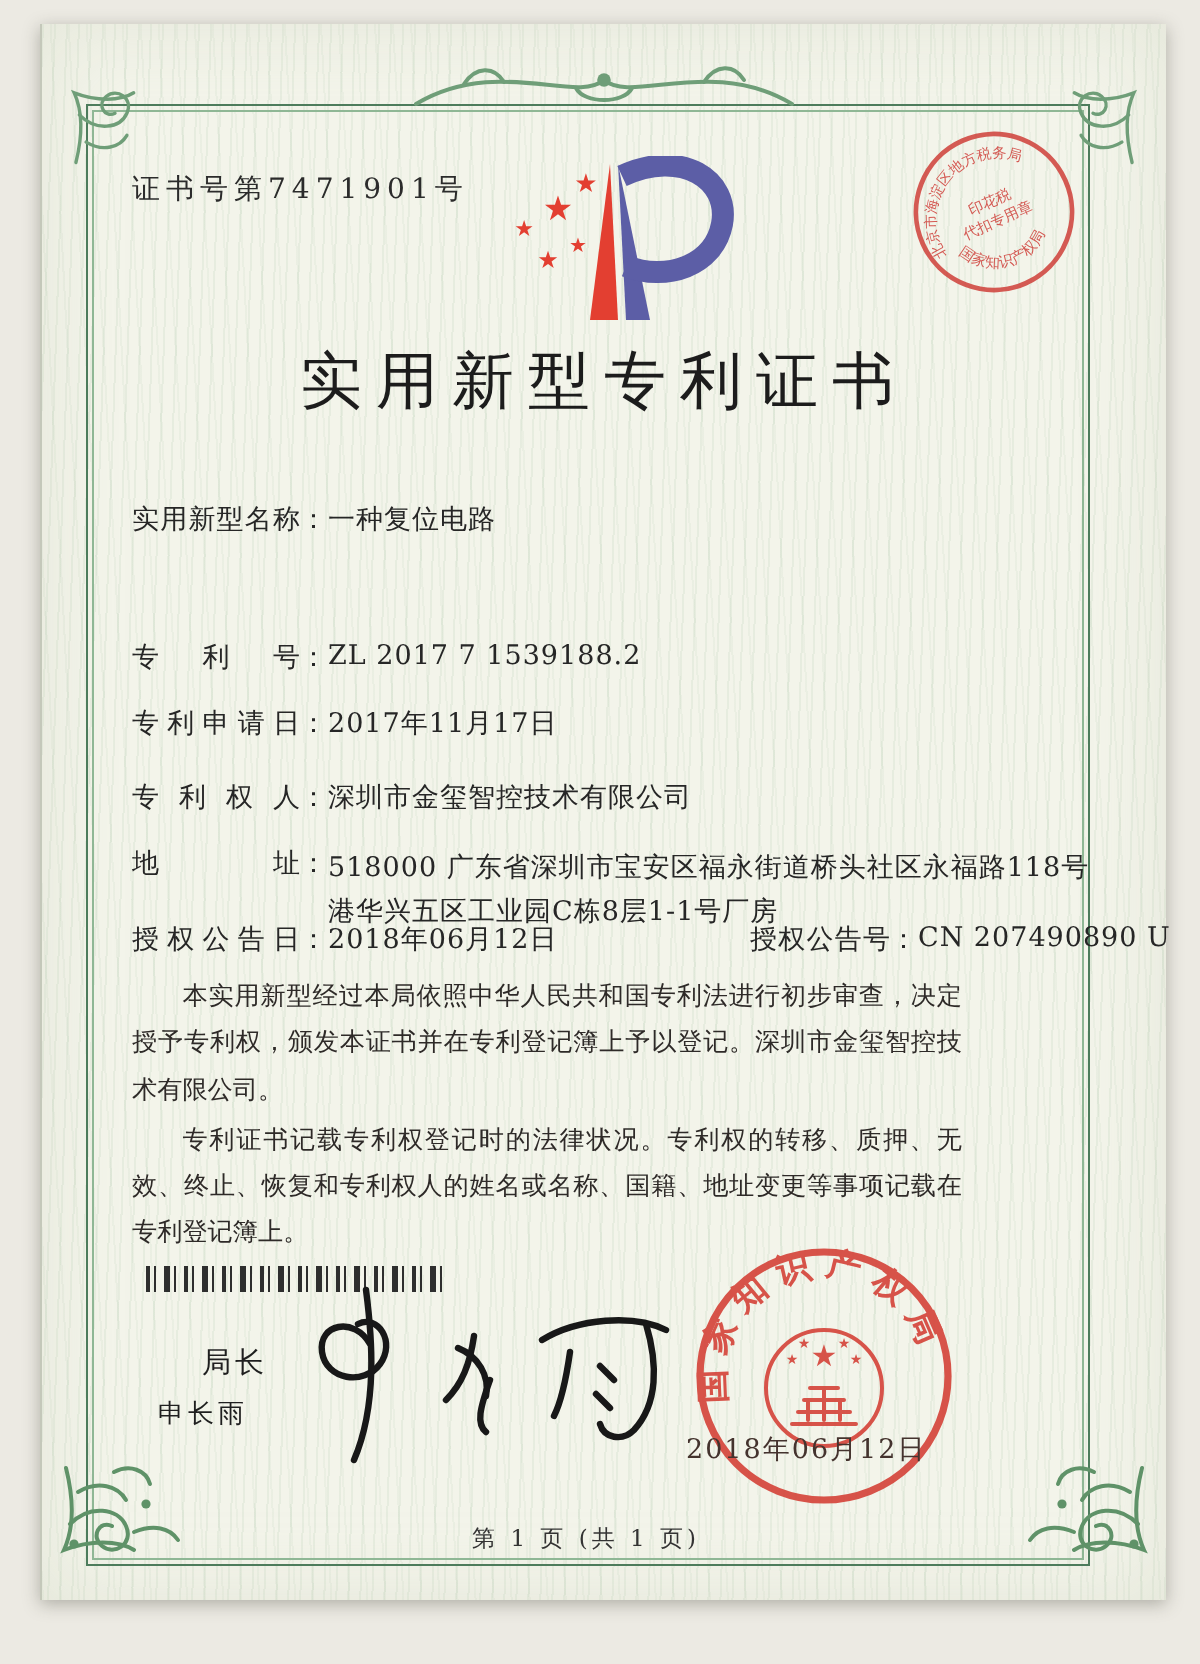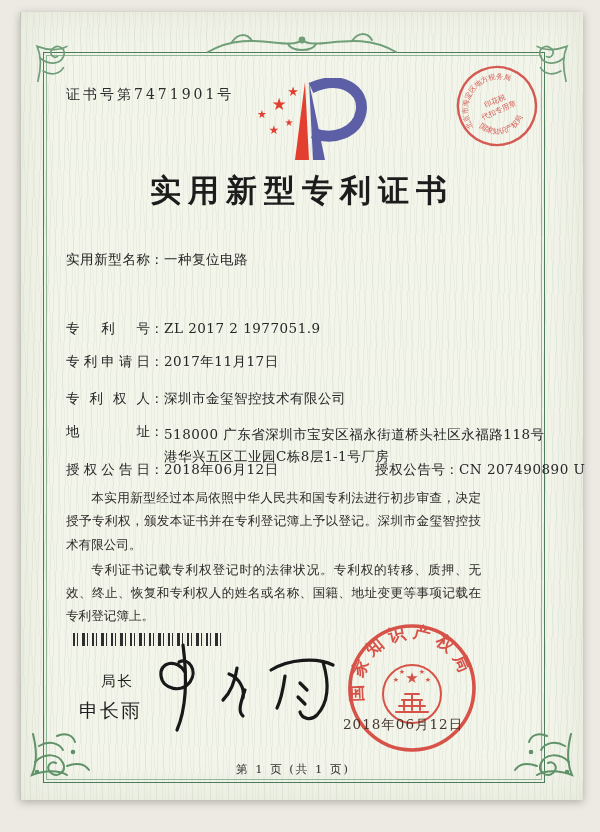--- a/index.html
+++ b/index.html
@@ -21,21 +21,21 @@
     border:1.6px solid #4d7c5c;
   }
   .frame-inner{
     position:absolute;left:2px;top:2px;right:2px;bottom:2px;
     border:1px solid #8fb795;
   }
   .abs{position:absolute;}
   .cert-no{left:45px;top:74px;font-size:14px;letter-spacing:3px;color:#2b2b2b;}
   .title{
     left:0;top:158px;width:562px;text-align:center;
-    font-size:31px;font-weight:bold;letter-spacing:7px;color:#1c1c1c;
+    font-size:31px;font-weight:normal;letter-spacing:7px;color:#1c1c1c;
   }
   .logo{left:228px;top:66px;width:120px;height:88px;}
   .tax-stamp{left:432px;top:50px;width:88px;height:88px;opacity:.88;}
 
   .frow{left:45px;font-size:13.5px;color:#262626;white-space:nowrap;}
   .flabel{display:inline-block;width:84px;text-align:justify;text-align-last:justify;letter-spacing:0;vertical-align:top;}
   .fcolon{display:inline-block;width:14px;vertical-align:top;}
   .fval{display:inline-block;letter-spacing:.5px;vertical-align:top;}
   .fval-wrap{white-space:normal;width:392px;line-height:1.65;}
   .row1{top:239px;} .row2{top:274px;} .row3{top:308px;} .row4{top:341px;}
@@ -52,21 +52,21 @@
   .barcode{
     left:52px;top:621px;width:152px;height:13px;
     background:repeating-linear-gradient(90deg,
       #2e2e2e 0 2px, transparent 2px 4px,
       #2e2e2e 4px 5px, transparent 5px 9px,
       #2e2e2e 9px 12px, transparent 12px 14px,
       #2e2e2e 14px 15px, transparent 15px 19px);
   }
   .director-label{left:68px;top:660px;font-size:14.5px;letter-spacing:2px;color:#1f1f1f;
     font-family:"DejaVu Sans","Liberation Sans",sans-serif;margin-left:12px;}
-  .director-name{left:58px;top:686px;font-size:19px;letter-spacing:2px;color:#1f1f1f;
+  .director-name{left:58px;top:686px;font-size:13px;letter-spacing:2px;color:#1f1f1f;
     font-family:Liberation Sans, sans-serif;}
   .signature{left:128px;top:628px;width:215px;height:95px;}
 
   .seal{left:323px;top:608px;width:136px;height:136px;opacity:.92;}
   .seal-date{left:322px;top:704px;font-size:13.5px;letter-spacing:1px;color:#44332e;white-space:nowrap;}
 
   .footer{left:22px;top:750px;width:500px;text-align:center;font-size:11.5px;letter-spacing:2px;color:#333;}
 
   .flourish{position:absolute;width:78px;height:78px;}
   .fl-bl{left:6px;top:688px;}
@@ -159,21 +159,21 @@
       <text x="44" y="51" font-size="7.4" text-anchor="middle">代扣专用章</text>
     </g>
   </svg>
 
   <div class="abs title">实用新型专利证书</div>
 
   <div class="abs frow row1">
     <span class="flabel">实用新型名称</span><span class="fcolon">：</span><span class="fval">一种复位电路</span>
   </div>
   <div class="abs frow row3">
-    <span class="flabel">专利号</span><span class="fcolon">：</span><span class="fval">ZL 2017 2 1977051.9</span>
+    <span class="flabel">专利号</span><span class="fcolon">：</span><span class="fval">ZL 2017 7 1539188.2</span>
   </div>
   <div class="abs frow row4">
     <span class="flabel">专利申请日</span><span class="fcolon">：</span><span class="fval">2017年11月17日</span>
   </div>
   <div class="abs frow row5">
     <span class="flabel">专利权人</span><span class="fcolon">：</span><span class="fval">深圳市金玺智控技术有限公司</span>
   </div>
   <div class="abs frow row6">
     <span class="flabel">地址</span><span class="fcolon">：</span><span class="fval fval-wrap">518000 广东省深圳市宝安区福永街道桥头社区永福路118号港华兴五区工业园C栋8层1-1号厂房</span>
   </div>

